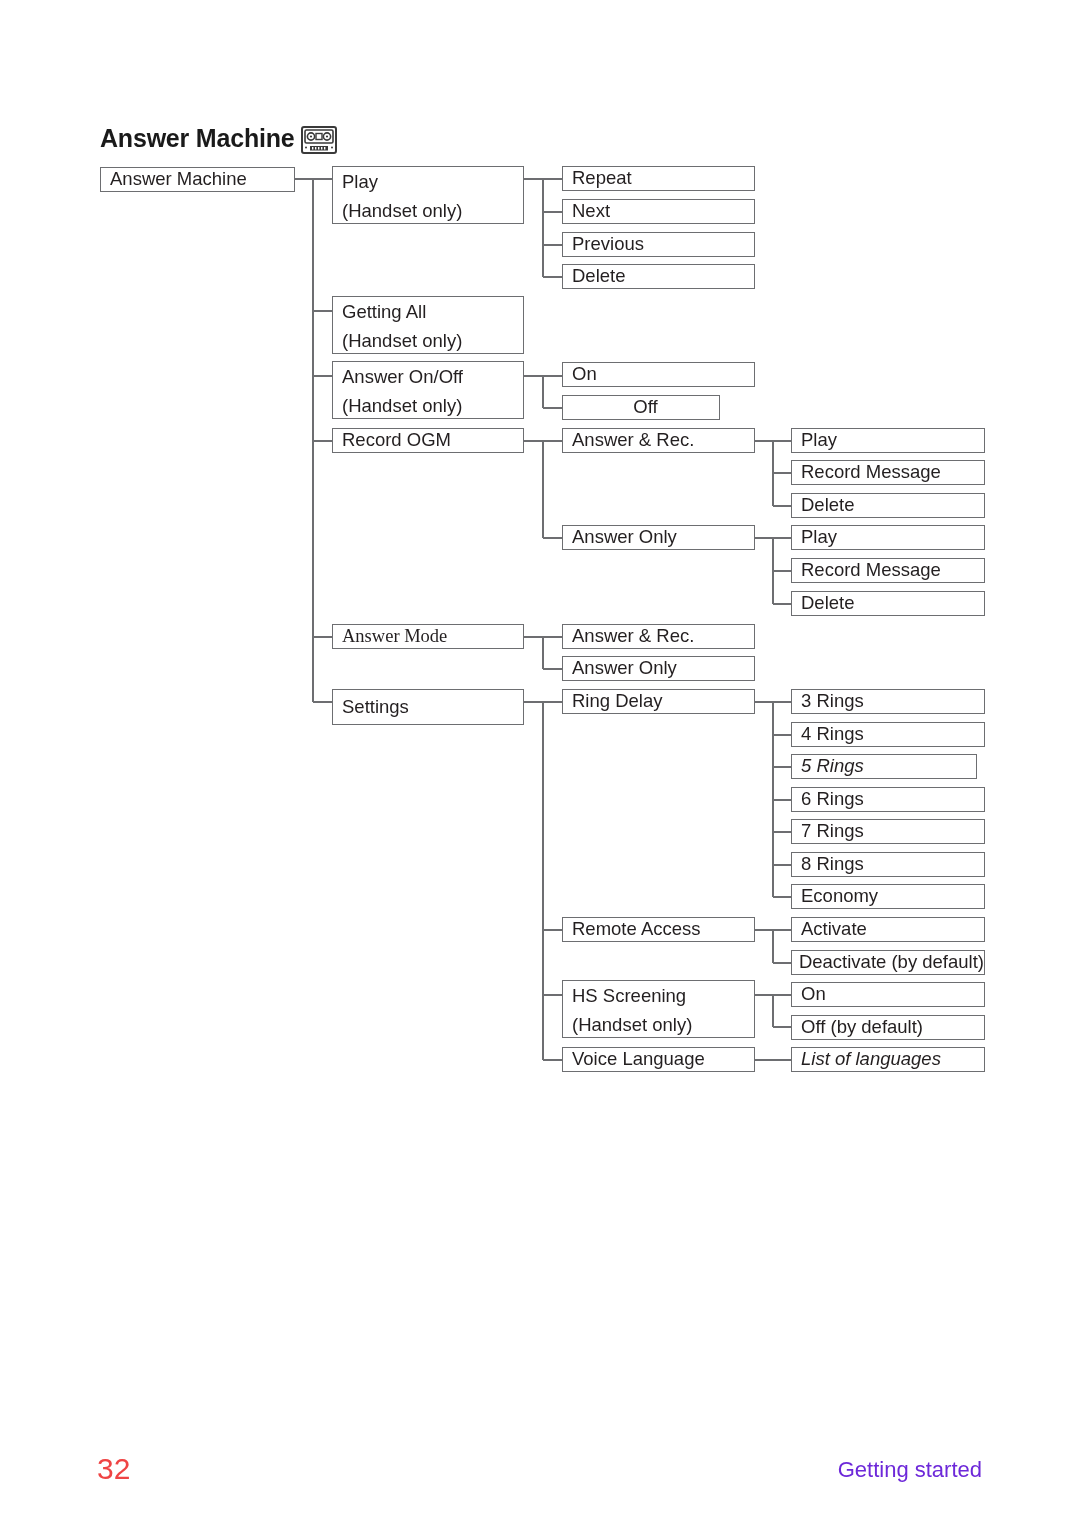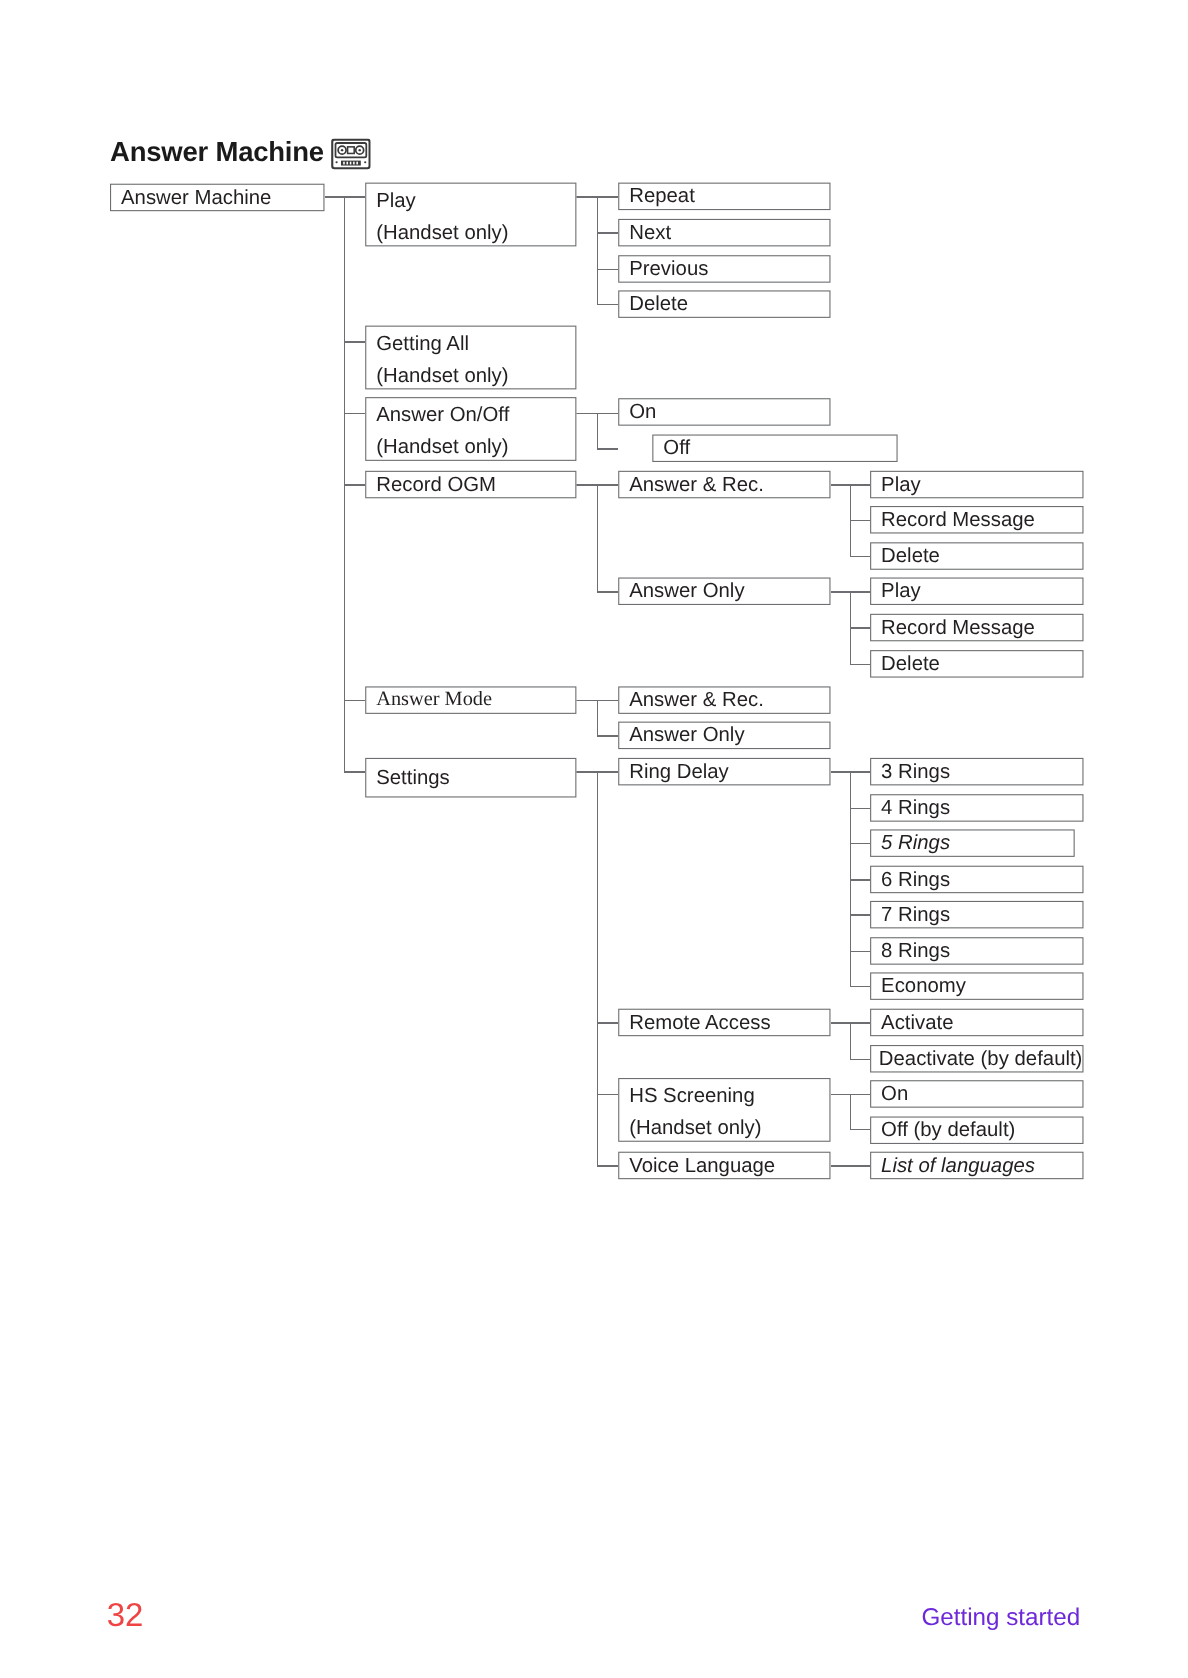--- a/index.html
+++ b/index.html
@@ -222,21 +222,21 @@
   <div class="node" style="left:562px; top:232px; width:193px; height:25px;">
     <span class="l1">Previous</span>
   </div>
   <div class="node" style="left:562px; top:264px; width:193px; height:25px;">
     <span class="l1">Delete</span>
   </div>
 
   <div class="node" style="left:562px; top:362px; width:193px; height:25px;">
     <span class="l1">On</span>
   </div>
-  <div class="node" style="left:593px; top:395px; width:223px; height:25px;">
+  <div class="node" style="left:562px; top:395px; width:158px; height:25px;text-align:center;">
     <span class="l1">Off</span>
   </div>
 
   <div class="node" style="left:562px; top:428px; width:193px; height:25px;">
     <span class="l1">Answer &amp; Rec.</span>
   </div>
   <div class="node" style="left:562px; top:525px; width:193px; height:25px;">
     <span class="l1">Answer Only</span>
   </div>
 

